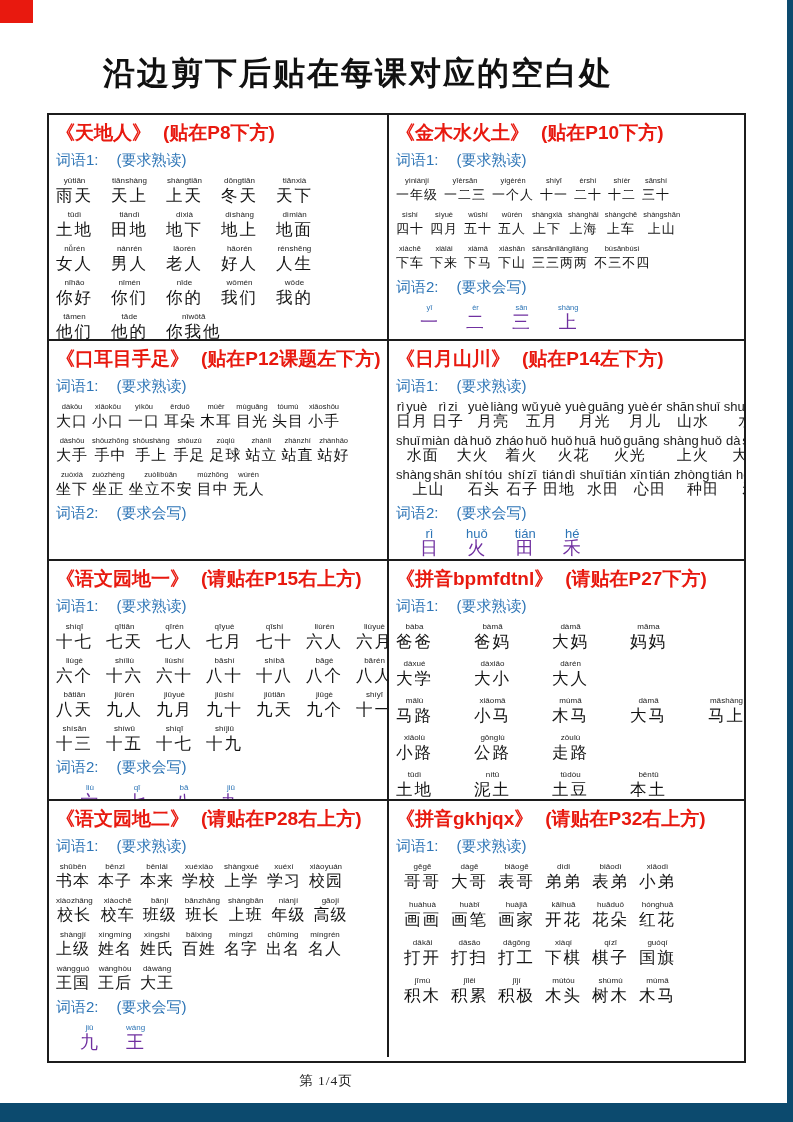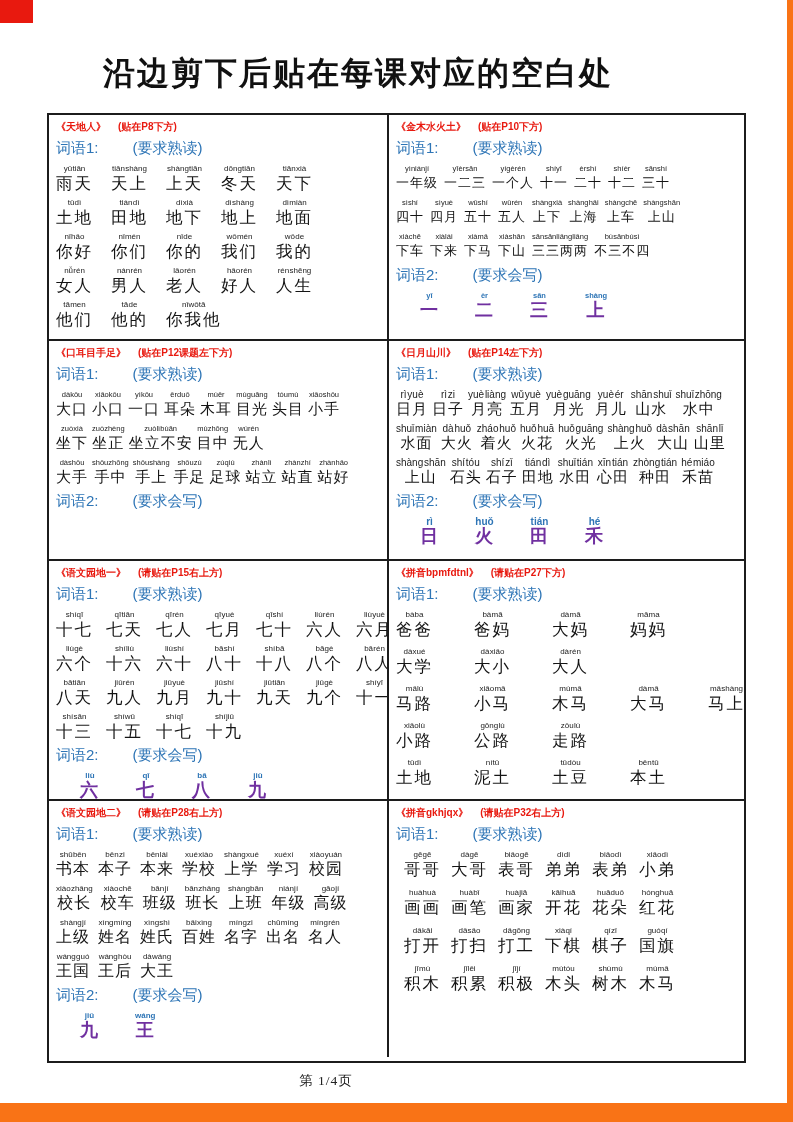--- a/index.html
+++ b/index.html
@@ -1,47 +1,47 @@
 <!DOCTYPE html>
 <html style="--red: #e8190f; --blue: #2e75b6; --purple: #7030a0;"><head>
 <meta charset="utf-8">
 <style>
   * { margin:0; padding:0; box-sizing:border-box; }
   body { background:#9e9e9e; font-family:"Liberation Sans", sans-serif; }
-  .viewport { position:relative; width:793px; height:1122px; background:#f97316; overflow:hidden; }
+  .viewport { position:relative; width:793px; height:1122px; background:#0c4a6e; overflow:hidden; }
   .sheet { position:absolute; left:0; top:0; width:787px; height:1103px; background:#ffffff; }
   .corner-mark { position:absolute; left:0; top:0; width:33px; height:23px; background:var(--red,#e8190f); }
   .page-title { position:absolute; left:103px; top:52px; font-family:"Liberation Serif", serif;
     font-size:32px; font-weight:600; color:#111; letter-spacing:2px; white-space:nowrap; }
   .grid { position:absolute; left:47px; top:113px; width:699px; height:950px;
     display:grid; grid-template-columns:340px 355px; grid-template-rows:226px 220px 240px 256px;
     border:2px solid #1c1c1c; }
   .cell { border-right:2px solid #1c1c1c; border-bottom:2px solid #1c1c1c;
     padding:5px 4px 0 7px; overflow:hidden; }
   .cell:nth-child(2n) { border-right:none; }
   .cell:nth-child(7), .cell:nth-child(8) { border-bottom:none; }
   .cell-title { display:flex; gap:12px; color:var(--red,#e8190f); font-weight:bold;
-    font-size:10px; margin-bottom:5px; white-space:nowrap; }
-  .label-row { display:flex; gap:34px; color:var(--blue,#2e75b6); font-size:15px;
+    font-size:19px; margin-bottom:5px; white-space:nowrap; }
+  .label-row { display:flex; gap:18px; color:var(--blue,#2e75b6); font-size:15px;
     margin:3px 0 6px 0; }
   .word-row { display:flex; align-items:center; column-gap:var(--wgap,10px);
     margin-bottom:5px; }
   .word, .wword { display:inline-flex; flex-direction:column; align-items:center; }
   .py { font-size:8px; line-height:9px; color:#222; white-space:nowrap; word-spacing:-2px; }
   .zi { font-size:16.5px; line-height:20px; letter-spacing:2px; color:#141414; white-space:nowrap; }
   
   .cell-0 { --wgap:18px; }
   .cell-1 { --wgap:6px; }  .cell-1 .zi { font-size:13px; letter-spacing:1px; } .cell-1 .py { font-size:7.5px; }
   .cell-2 { --wgap:4px; }  .cell-2 .zi { font-size:15px; letter-spacing:1px; }   .cell-2 .py { font-size:7.5px; }
-  .cell-3 { --wgap:4px; }  .cell-3 .zi { font-size:15px; letter-spacing:1px; }   .cell-3 .py { font-size:10px; }
+  .cell-3 { --wgap:4px; }  .cell-3 .zi { font-size:15px; letter-spacing:1px; }   .cell-3 .py { font-size:13px; }
   .cell-4 { --wgap:13px; }
   .cell-5 { --wgap:12px; } .cell-5 .word-row { margin-bottom:8px;gap:41px; }
   .cell-6 { --wgap:8px; }  .cell-6 .zi { font-size:16px; letter-spacing:1px; }
   .cell-7 { --wgap:10px; } .cell-7 .word-row { margin-bottom:9px; padding-left:8px; }
-  .write-row { display:flex; align-items:flex-start; column-gap:36px; margin:2px 0 0 24px;font-weight:bold; }
+  .write-row { display:flex; align-items:flex-start; column-gap:27px; margin:2px 0 0 24px; }
   .wword .py { color:var(--blue,#2e75b6); }
   .wword .zi { color:var(--purple,#7030a0); font-size:18px; }
   .footer { position:absolute; left:0; top:1072px; width:652px; text-align:center;
     font-family:"Liberation Serif", serif; font-size:13.5px; color:#222; letter-spacing:1px; }
 </style>
 </head>
 <body>
 
 <div class="viewport">
   <div class="sheet">
@@ -97,60 +97,60 @@
                 <span class="py">dì shàng</span>
                 <span class="zi">地上</span>
               </span>
               <span class="word">
                 <span class="py">dì miàn</span>
                 <span class="zi">地面</span>
               </span>
             </div>
             <div class="word-row">
               <span class="word">
+                <span class="py">nǚ rén</span>
+                <span class="zi">女人</span>
+              </span>
+              <span class="word">
+                <span class="py">nán rén</span>
+                <span class="zi">男人</span>
+              </span>
+              <span class="word">
+                <span class="py">lǎo rén</span>
+                <span class="zi">老人</span>
+              </span>
+              <span class="word">
+                <span class="py">hǎo rén</span>
+                <span class="zi">好人</span>
+              </span>
+              <span class="word">
+                <span class="py">rén shēng</span>
+                <span class="zi">人生</span>
+              </span>
+            </div>
+            <div class="word-row">
+              <span class="word">
                 <span class="py">nǐ hǎo</span>
                 <span class="zi">你好</span>
               </span>
               <span class="word">
                 <span class="py">nǐ mén</span>
                 <span class="zi">你们</span>
               </span>
               <span class="word">
                 <span class="py">nǐ de</span>
                 <span class="zi">你的</span>
               </span>
               <span class="word">
                 <span class="py">wǒ mén</span>
                 <span class="zi">我们</span>
               </span>
               <span class="word">
                 <span class="py">wǒ de</span>
                 <span class="zi">我的</span>
-              </span>
-            </div>
-            <div class="word-row">
-              <span class="word">
-                <span class="py">nǚ rén</span>
-                <span class="zi">女人</span>
-              </span>
-              <span class="word">
-                <span class="py">nán rén</span>
-                <span class="zi">男人</span>
-              </span>
-              <span class="word">
-                <span class="py">lǎo rén</span>
-                <span class="zi">老人</span>
-              </span>
-              <span class="word">
-                <span class="py">hǎo rén</span>
-                <span class="zi">好人</span>
-              </span>
-              <span class="word">
-                <span class="py">rén shēng</span>
-                <span class="zi">人生</span>
               </span>
             </div>
             <div class="word-row">
               <span class="word">
                 <span class="py">tā men</span>
                 <span class="zi">他们</span>
               </span>
               <span class="word">
                 <span class="py">tā de</span>
                 <span class="zi">他的</span>
@@ -328,72 +328,72 @@
                 <span class="py">tóu mù</span>
                 <span class="zi">头目</span>
               </span>
               <span class="word">
                 <span class="py">xiǎo shǒu</span>
                 <span class="zi">小手</span>
               </span>
             </div>
             <div class="word-row">
               <span class="word">
+                <span class="py">dà shǒu</span>
+                <span class="zi">大手</span>
+              </span>
+              <span class="word">
+                <span class="py">shǒu zhōng</span>
+                <span class="zi">手中</span>
+              </span>
+              <span class="word">
+                <span class="py">shǒu shàng</span>
+                <span class="zi">手上</span>
+              </span>
+              <span class="word">
+                <span class="py">shǒu zú</span>
+                <span class="zi">手足</span>
+              </span>
+              <span class="word">
+                <span class="py">zú qiú</span>
+                <span class="zi">足球</span>
+              </span>
+              <span class="word">
+                <span class="py">zhàn lì</span>
+                <span class="zi">站立</span>
+              </span>
+              <span class="word">
+                <span class="py">zhàn zhí</span>
+                <span class="zi">站直</span>
+              </span>
+              <span class="word">
+                <span class="py">zhàn hǎo</span>
+                <span class="zi">站好</span>
+              </span>
+            </div>
+            <div class="word-row">
+              <span class="word">
                 <span class="py">zuò xià</span>
                 <span class="zi">坐下</span>
               </span>
               <span class="word">
                 <span class="py">zuò zhèng</span>
                 <span class="zi">坐正</span>
               </span>
               <span class="word">
                 <span class="py">zuò lì bù ān</span>
                 <span class="zi">坐立不安</span>
               </span>
               <span class="word">
                 <span class="py">mù zhōng</span>
                 <span class="zi">目中</span>
               </span>
               <span class="word">
                 <span class="py">wú rén</span>
                 <span class="zi">无人</span>
-              </span>
-            </div>
-            <div class="word-row">
-              <span class="word">
-                <span class="py">dà shǒu</span>
-                <span class="zi">大手</span>
-              </span>
-              <span class="word">
-                <span class="py">shǒu zhōng</span>
-                <span class="zi">手中</span>
-              </span>
-              <span class="word">
-                <span class="py">shǒu shàng</span>
-                <span class="zi">手上</span>
-              </span>
-              <span class="word">
-                <span class="py">shǒu zú</span>
-                <span class="zi">手足</span>
-              </span>
-              <span class="word">
-                <span class="py">zú qiú</span>
-                <span class="zi">足球</span>
-              </span>
-              <span class="word">
-                <span class="py">zhàn lì</span>
-                <span class="zi">站立</span>
-              </span>
-              <span class="word">
-                <span class="py">zhàn zhí</span>
-                <span class="zi">站直</span>
-              </span>
-              <span class="word">
-                <span class="py">zhàn hǎo</span>
-                <span class="zi">站好</span>
               </span>
             </div>
           </div>
     <div class="label-row label2">
       <span class="label">词语2:</span>
       <span class="note">(要求会写)</span>
     </div>
   </section>
 
   <section class="cell cell-3">

